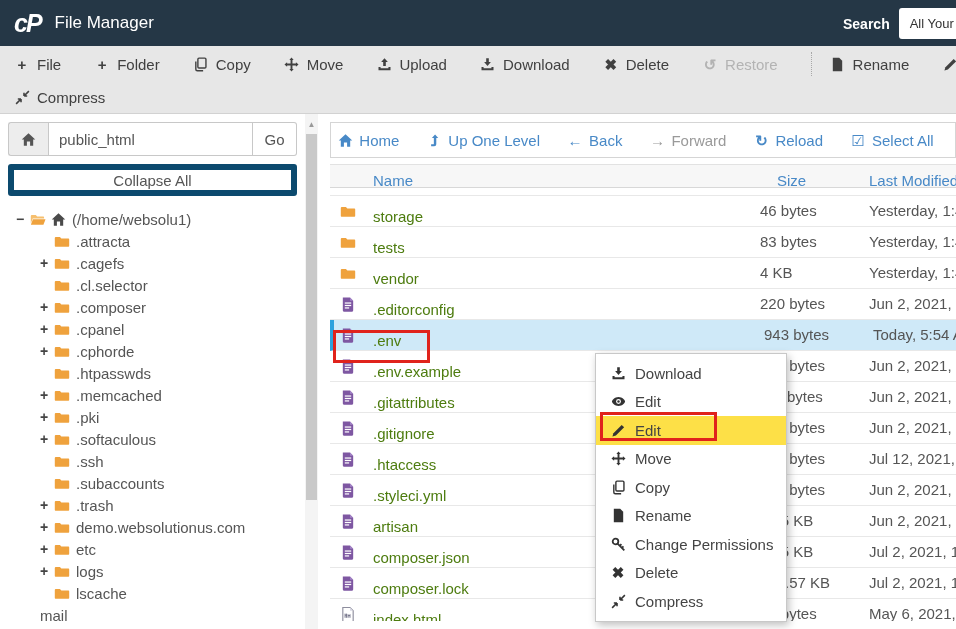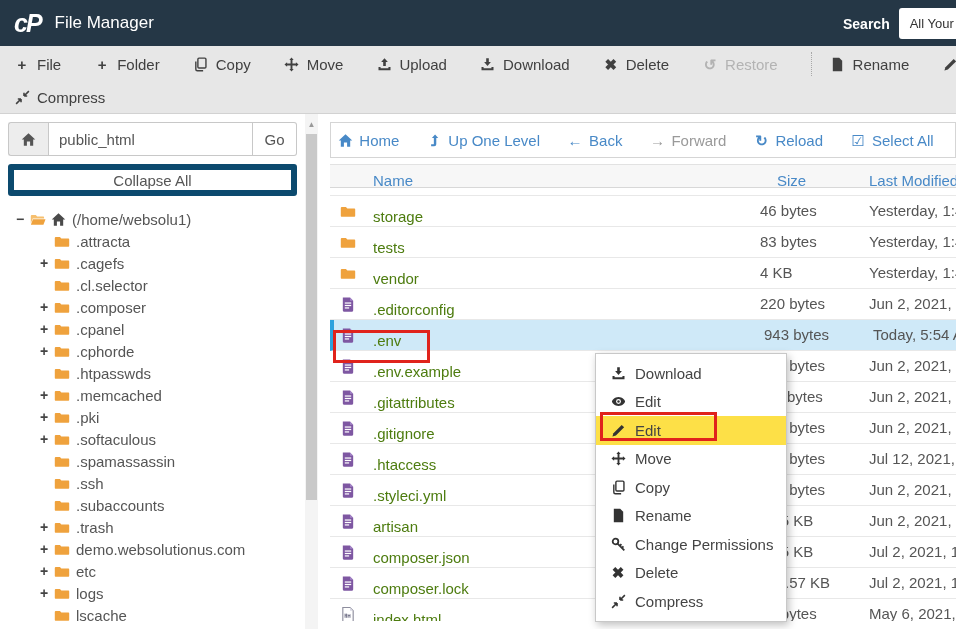--- a/index.html
+++ b/index.html
@@ -330,29 +330,20 @@
           </span>
           <span class="tree-label">.softaculous</span>
         </div>
         <div class="tree-row">
           <span class="expander"></span>
           <span class="icon t-icon">
             <svg viewBox="0 0 20 16">
               <path d="M1 3.6 C1 2.9 1.5 2.4 2.2 2.4 H7.4 L9.2 4.4 H17.8 C18.5 4.4 19 4.9 19 5.6 V13.4 C19 14.1 18.5 14.6 17.8 14.6 H2.2 C1.5 14.6 1 14.1 1 13.4 Z" fill="#efa23d"></path>
             </svg>
           </span>
-          <span class="tree-label">.spamassassin</span>
-        </div>
-        <div class="tree-row">
-          <span class="expander"></span>
-          <span class="icon t-icon">
-            <svg viewBox="0 0 20 16">
-              <path d="M1 3.6 C1 2.9 1.5 2.4 2.2 2.4 H7.4 L9.2 4.4 H17.8 C18.5 4.4 19 4.9 19 5.6 V13.4 C19 14.1 18.5 14.6 17.8 14.6 H2.2 C1.5 14.6 1 14.1 1 13.4 Z" fill="#efa23d"></path>
-            </svg>
-          </span>
           <span class="tree-label">.ssh</span>
         </div>
         <div class="tree-row">
           <span class="expander"></span>
           <span class="icon t-icon">
             <svg viewBox="0 0 20 16">
               <path d="M1 3.6 C1 2.9 1.5 2.4 2.2 2.4 H7.4 L9.2 4.4 H17.8 C18.5 4.4 19 4.9 19 5.6 V13.4 C19 14.1 18.5 14.6 17.8 14.6 H2.2 C1.5 14.6 1 14.1 1 13.4 Z" fill="#efa23d"></path>
             </svg>
           </span>
           <span class="tree-label">.subaccounts</span>

